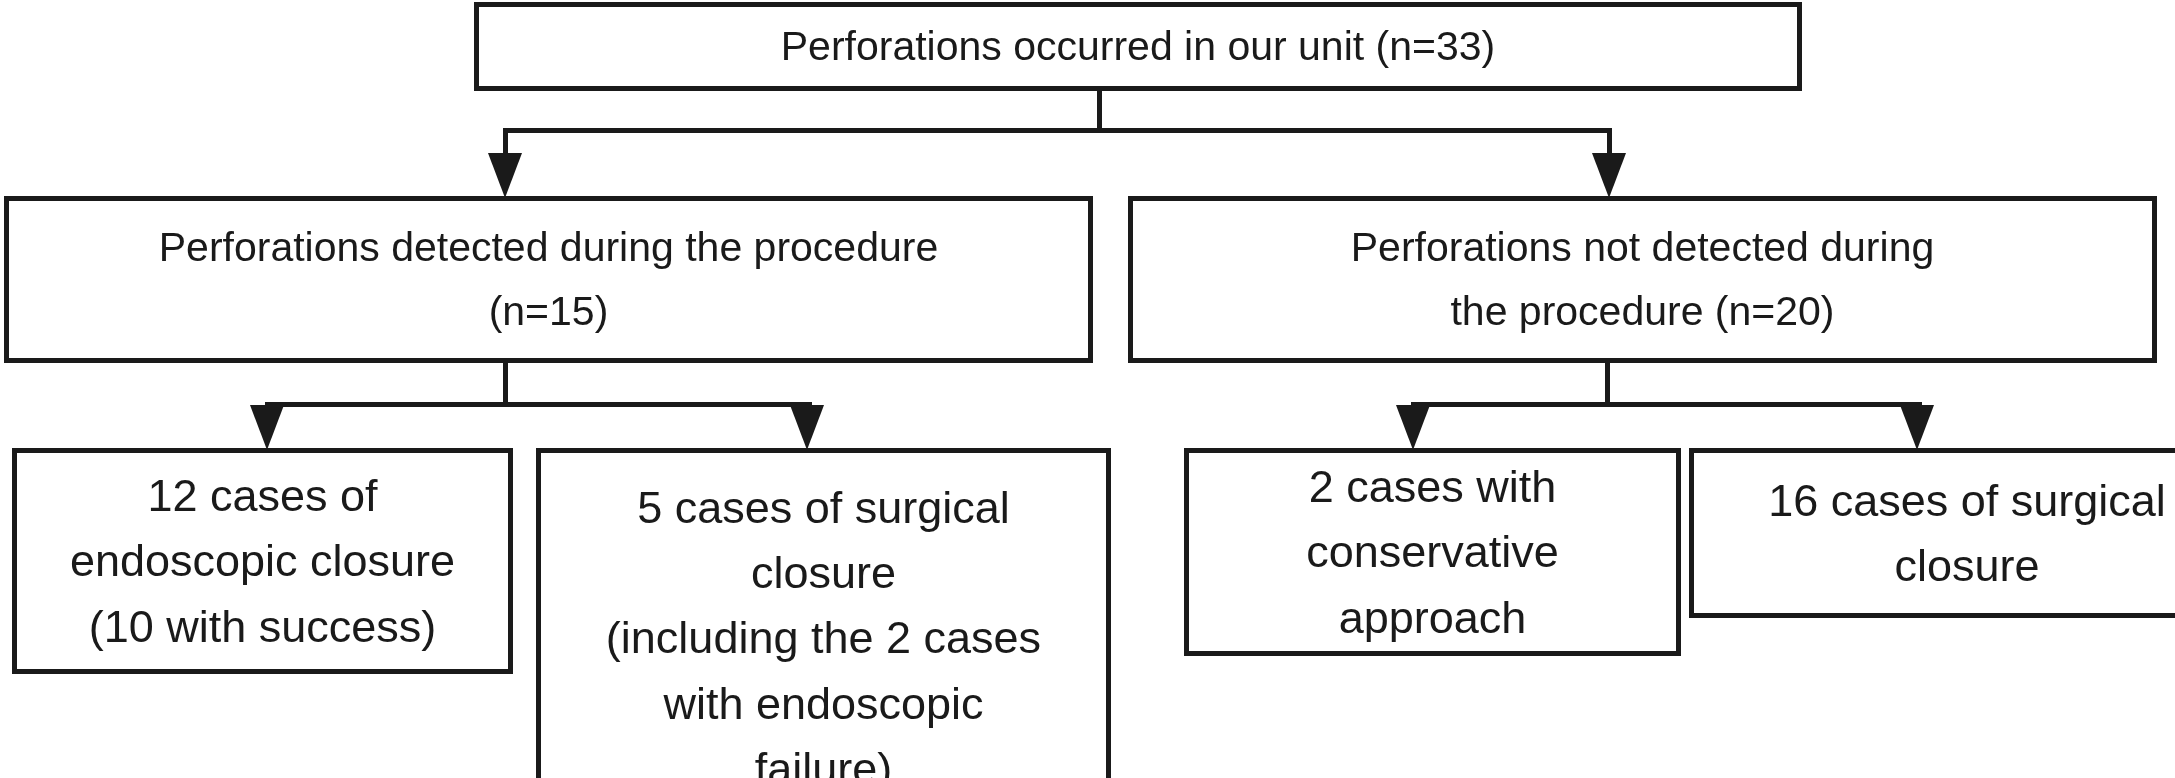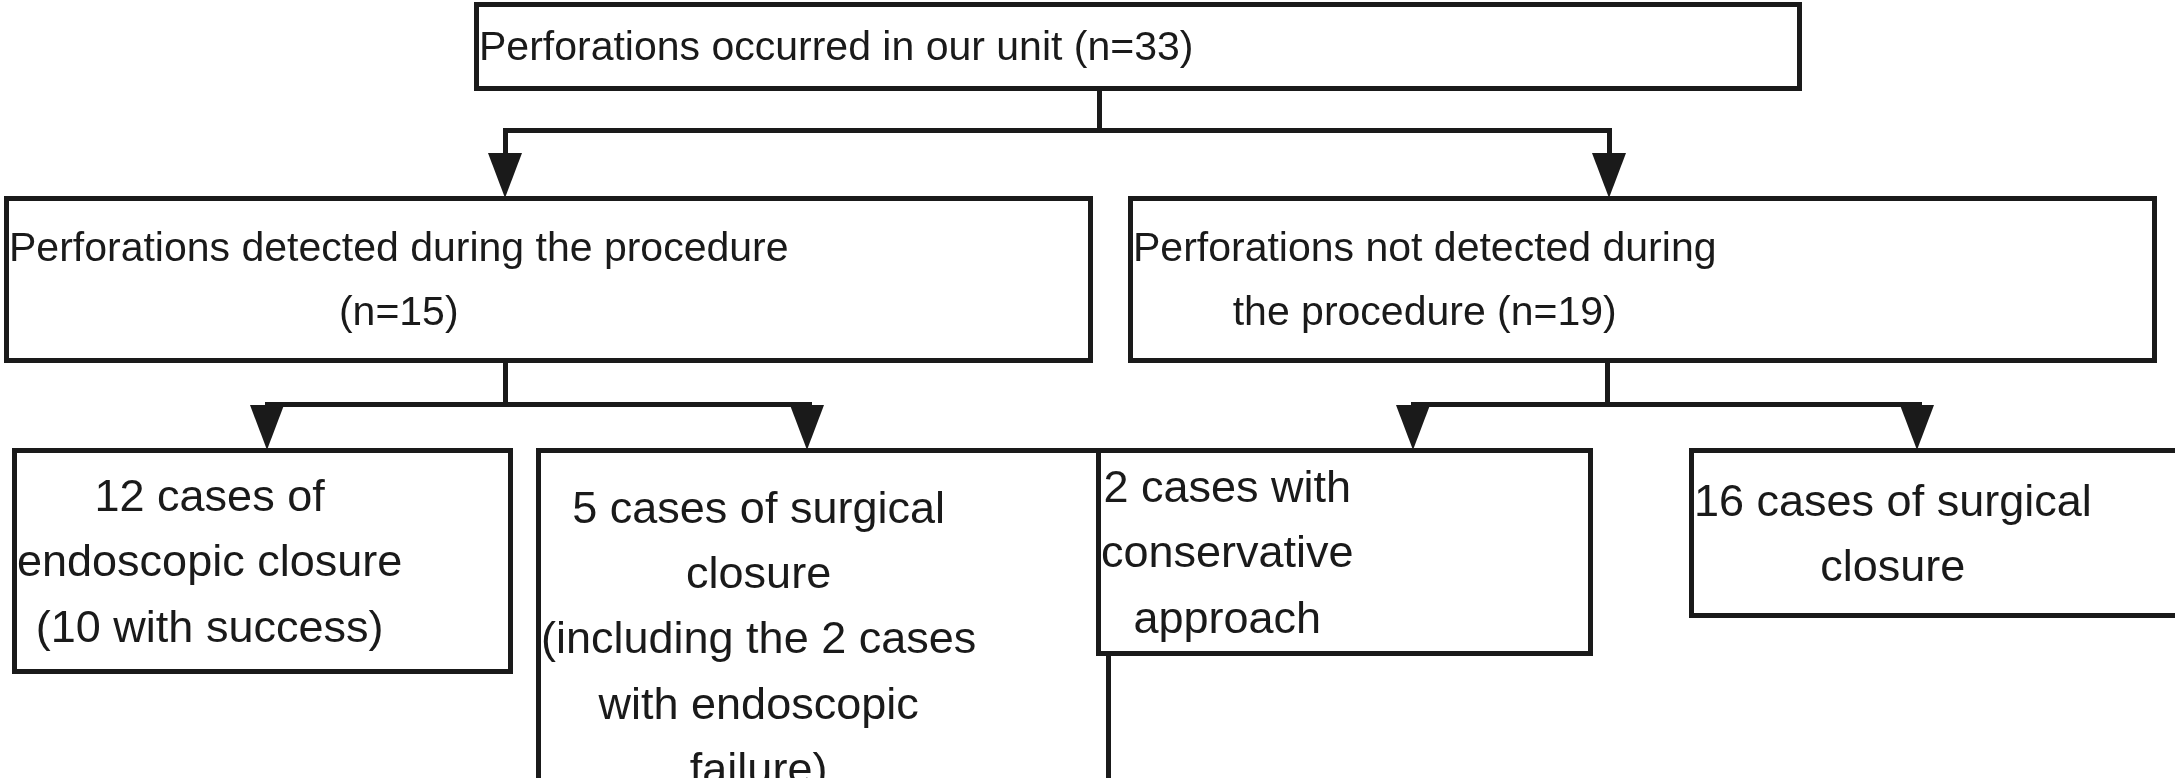--- a/index.html
+++ b/index.html
@@ -16,34 +16,35 @@
     color:var(--text);
     overflow:hidden;
   }
   .node{
     position:absolute;
     box-sizing:border-box;
     border:5px solid var(--line);
     background:var(--bg);
     display:flex;
     align-items:center;
+    justify-content:center;
     text-align:center;
     white-space:pre-line;
     line-height:1.45;
   }
   .fs-root{font-size:41px;line-height:1.4;}
   .fs-mid{font-size:41px;line-height:1.55;}
   .fs-leaf{font-size:45px;line-height:1.45;margin-left:8px;}
 
   .n-root        {left:474px;  top:2px;   width:1328px; height:89px;}
   .n-detected    {left:4px;    top:196px; width:1089px; height:167px;}
   .n-notdetected {left:1128px; top:196px; width:1029px; height:167px;}
   .n-endo        {left:4px;    top:448px; width:501px;  height:226px;}
   .n-surgdet     {left:528px;  top:448px; width:575px;  height:380px;}
-  .n-conserv     {left:1088px; top:448px; width:497px;  height:208px;}
+  .n-conserv     {left:1176px; top:448px; width:497px;  height:208px;}
   .n-surgnot     {left:1681px; top:448px; width:556px;  height:170px;}
 
   .cline{position:absolute;background:var(--line);}
   .l-root-stem        {left:1097px; top:91px;  width:5px;    height:39px;}
   .l-root-hbar        {left:503px;  top:128px; width:1109px; height:5px;}
   .l-root-ldrop       {left:503px;  top:128px; width:5px;    height:28px;}
   .l-root-rdrop       {left:1607px; top:128px; width:5px;    height:28px;}
   .l-det-stem         {left:503px;  top:363px; width:5px;    height:43px;}
   .l-det-hbar         {left:265px;  top:402px; width:547px;  height:5px;}
   .l-det-lstub        {left:265px;  top:402px; width:5px;    height:14px;}
@@ -96,21 +97,21 @@
     <span>Perforations occurred in our unit (n=33)</span>
   </div>
 
   <div class="node n-detected fs-mid">
     <span>Perforations detected during the procedure
 (n=15)</span>
   </div>
 
   <div class="node n-notdetected fs-mid">
     <span>Perforations not detected during
-the procedure (n=19)</span>
+the procedure (n=20)</span>
   </div>
 
   <div class="node n-endo fs-leaf">
     <span>12 cases of
 endoscopic closure
 (10 with success)</span>
   </div>
 
   <div class="node n-surgdet fs-leaf">
     <span>5 cases of surgical

